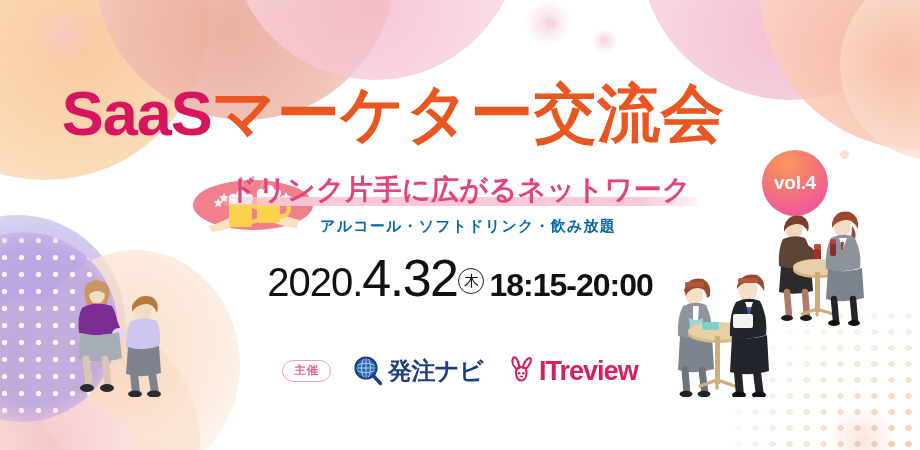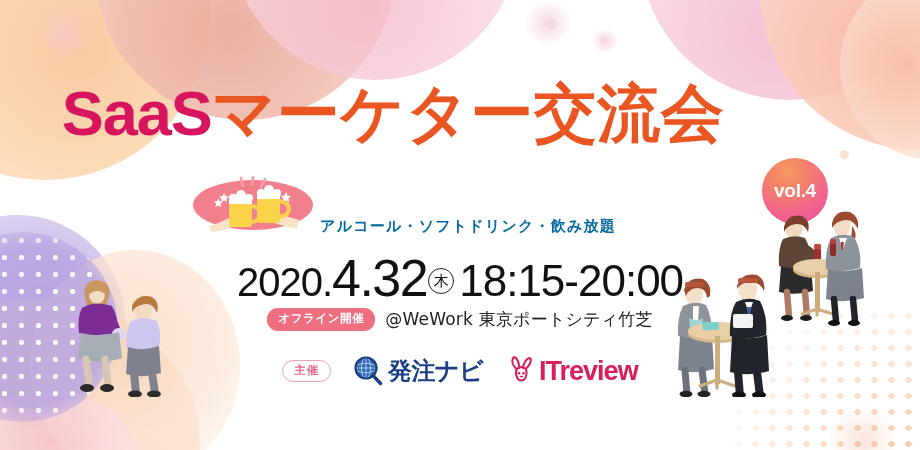--- a/index.html
+++ b/index.html
@@ -108,21 +108,21 @@
   }
   .title-txt {
     font-size:63px; font-weight:700; letter-spacing:.5px;
     font-family:"DejaVu Sans","Liberation Sans",sans-serif;
   }
   #title-saas { color:#d6155e; font-family:"Liberation Sans",sans-serif; letter-spacing:-1px; }
   #title-jp   { color:#ea5621; }
 
   
   #vol-badge {
-    position:absolute; left:762px; top:158px;
+    position:absolute; left:762px; top:150px;
     width:66px; height:66px; border-radius:50%;
     background:radial-gradient(circle at 38% 20%, #f79a5e 0%, #f4806a 30%, #f15f93 70%, #ee4d9e 100%);
     display:flex; align-items:center; justify-content:center;
     color:#ffffff; font-size:19px; font-weight:600; letter-spacing:-.3px;
   }
 
   
   #cheers-badge { position:absolute; left:191px; top:176px; width:125px; height:58px; }
 
   
@@ -154,21 +154,21 @@
     color:#111; line-height:1;
   }
   .d-year  { font-size:40px; font-weight:400; letter-spacing:-1px; }
   .d-day   { font-size:52px; font-weight:400; letter-spacing:-1.5px; }
   .d-dow {
     display:inline-block; width:26px; height:26px; line-height:24px;
     border:1.4px solid #222; border-radius:50%;
     font-size:15px; text-align:center; vertical-align:10px; margin:0 5px 0 1px;
     font-family:"DejaVu Sans","Liberation Sans",sans-serif;
   }
-  .d-time  { font-size:44px; font-weight:400; letter-spacing:-1px; }
+  .d-time  { font-size:32px; font-weight:700; letter-spacing:-1px; }
 
   
   #venue-row {
     position:absolute; left:0; top:308px; width:920px;
     text-align:center; white-space:nowrap; line-height:1;
   }
   #venue-pill {
     display:inline-block; vertical-align:middle;
     background:#ef6f81; color:#ffffff;
     font-size:11.5px; font-weight:700; letter-spacing:.6px;
@@ -274,29 +274,31 @@
 
       <rect x="66" y="18" width="23" height="29" rx="3" fill="#fbd34a"></rect>
       <path d="M66 18 q11 -7 23 0 v5 h-23 z" fill="#ffffff"></path>
       <circle cx="70" cy="17" r="4.2" fill="#ffffff"></circle>
       <circle cx="78" cy="14" r="5" fill="#ffffff"></circle>
       <circle cx="86" cy="17" r="4" fill="#ffffff"></circle>
       <path d="M89 25 q9 2 9 8 q0 6 -9 8" fill="none" stroke="#fbd34a" stroke-width="4"></path>
     </svg>
   </div>
 
+  <div id="subtitle-wrap">
+    <span id="subtitle-hl">
+      <span id="subtitle">ドリンク片手に広がるネットワーク</span>
+    </span>
+  </div>
   <div id="subnote">アルコール・ソフトドリンク・飲み放題</div>
 
   <div id="date-row">
     <span class="d-year">2020.</span><span class="d-day">4.32</span><span class="d-dow">木</span><span class="d-time">18:15-20:00</span>
   </div>
 
-  <div id="venue-row">
-    <span id="venue-pill">オフライン開催</span><span id="venue-text">@WeWork 東京ポートシティ竹芝</span>
-  </div>
 
   <div id="sponsor-row">
     <span class="sp-cell" id="host-pill">主催</span><span class="sp-cell" id="logo-hatchu"><span class="sp-cell"><svg width="30" height="30" viewBox="0 0 30 30" xmlns="http://www.w3.org/2000/svg" style="vertical-align:middle;">
         <circle cx="13" cy="12" r="10.5" fill="#2f66b5"></circle>
         <g stroke="#bcd4ef" stroke-width=".9" fill="none">
           <ellipse cx="13" cy="12" rx="10.5" ry="4.6"></ellipse>
           <ellipse cx="13" cy="12" rx="4.6" ry="10.5"></ellipse>
           <line x1="2.5" y1="12" x2="23.5" y2="12"></line>
           <line x1="13" y1="1.5" x2="13" y2="22.5"></line>
         </g>

